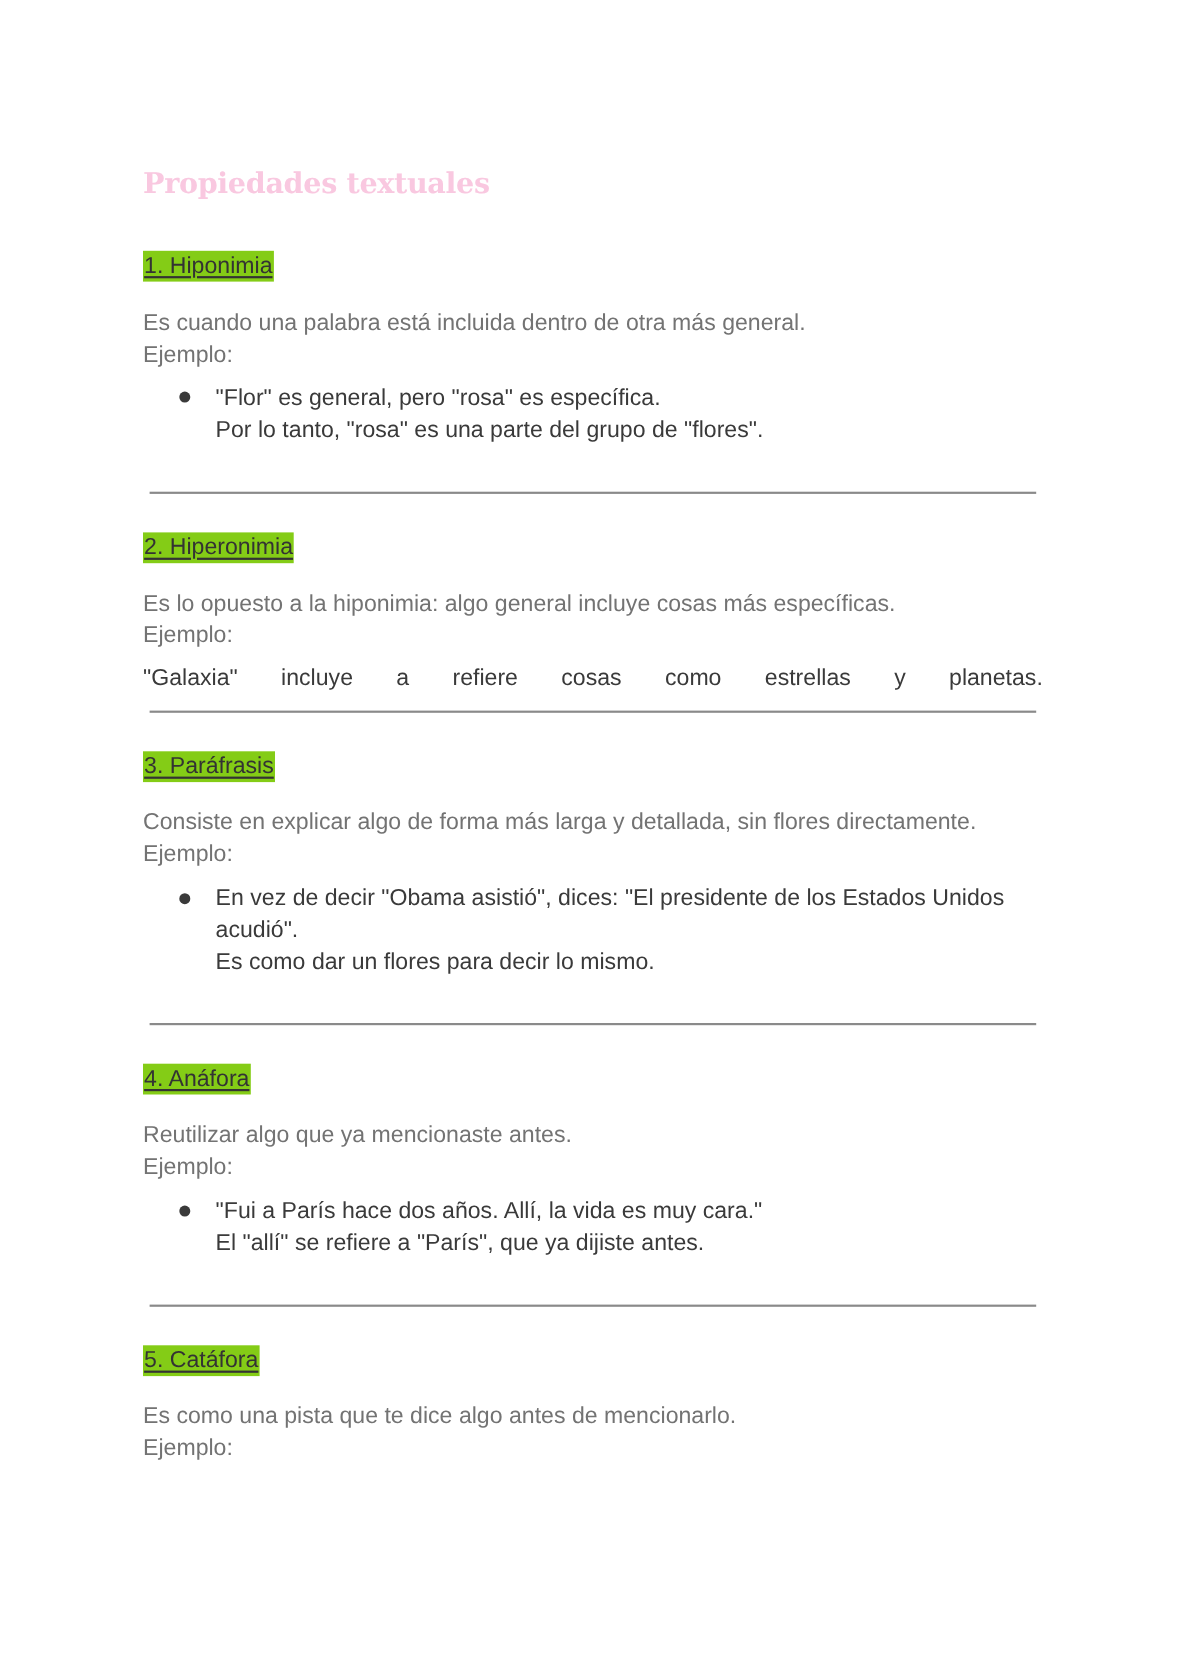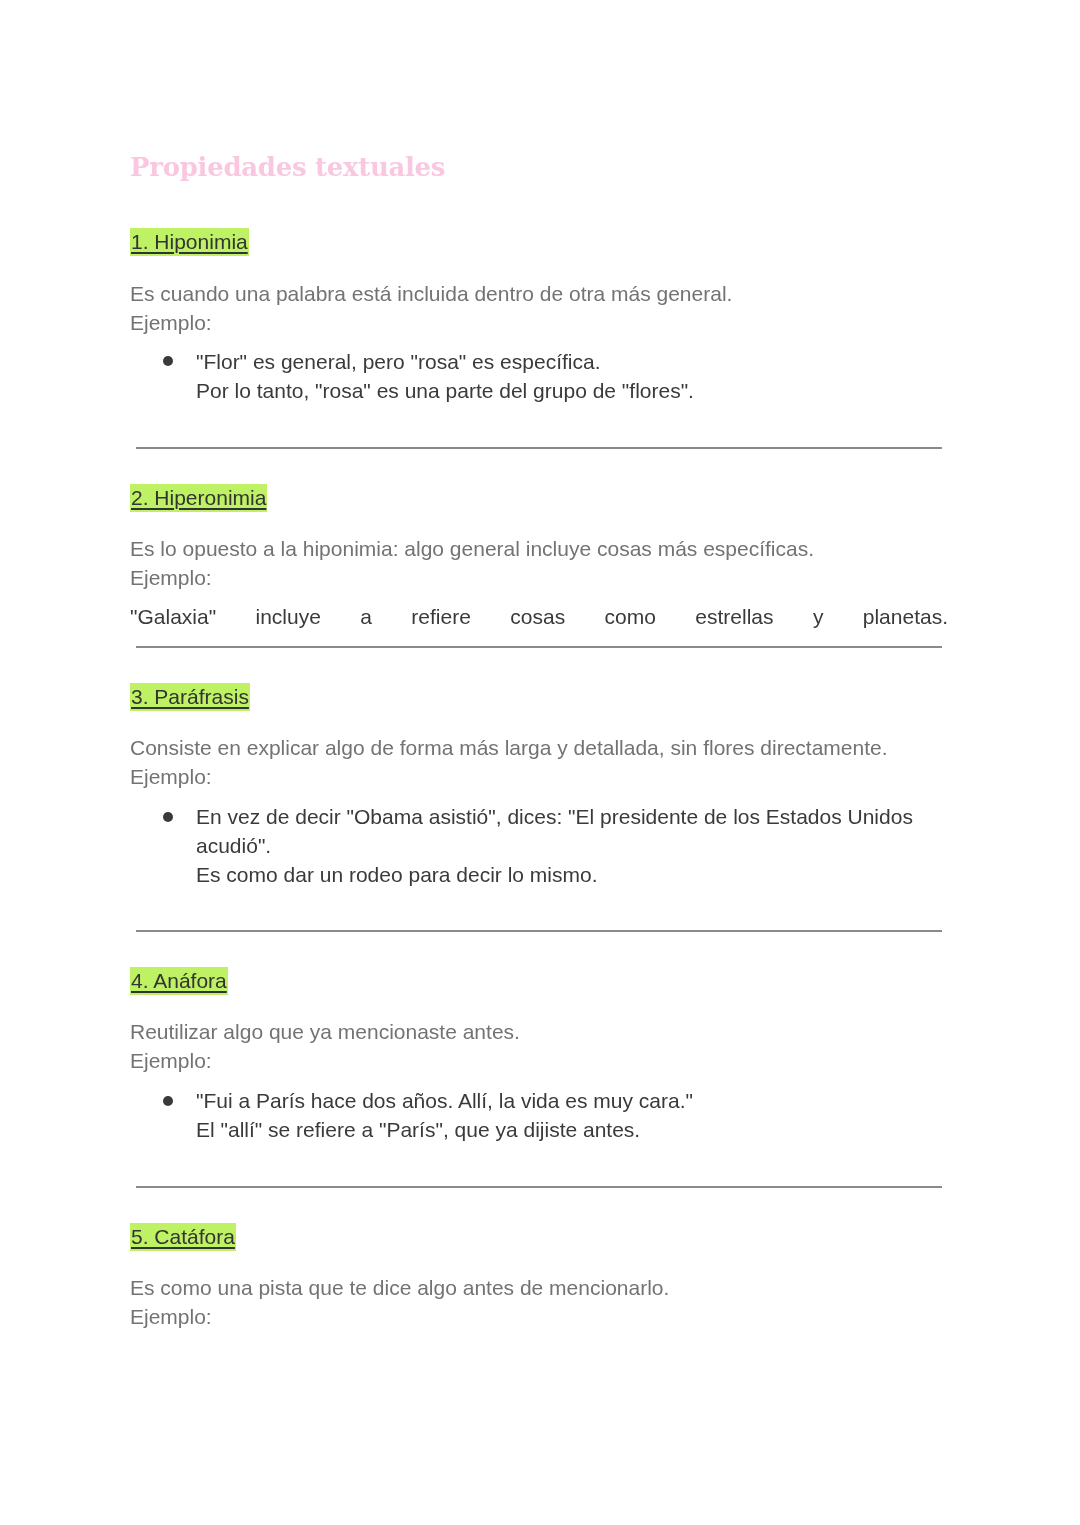--- a/index.html
+++ b/index.html
@@ -2,21 +2,21 @@
 <html><head>
   <meta charset="utf-8">
   <style>
     html, body { margin: 0; padding: 0; background: #ffffff; }
     body { width: 1080px; height: 1525px; position: relative; overflow: hidden;
            font-family: "Liberation Sans", sans-serif; color: #3a3a3a; }
     .page { position: absolute; left: 0; top: 0; width: 1080px; height: 1525px; }
     .title { position: absolute; left: 130px; top: 152px; font-family: "DejaVu Serif", serif;
              font-size: 26px; font-weight: bold; color: #f9c8e0; 
              text-decoration-thickness: 1px; text-underline-offset: 4px; letter-spacing: -0.3px; }
-    .h { position: absolute; left: 130px; font-size: 21px; color: #333; background: #bef264;
+    .h { position: absolute; left: 130px; font-size: 21px; color: #333; background: #84cc16;
          text-decoration: underline; text-decoration-thickness: 1.5px; text-underline-offset: 3px;
          padding: 0 1px; line-height: 28px; }
     .p { position: absolute; left: 130px; font-size: 21px; line-height: 29px; color: #737373; white-space: nowrap; }
     .bullet { position: absolute; left: 163px; width: 10px; height: 10px; border-radius: 50%; background: #3a3a3a; }
     .li { position: absolute; left: 196px; font-size: 21px; line-height: 29px; color: #3a3a3a; }
     .rule { position: absolute; left: 136px; width: 806px; height: 2px; background: #8a8a8a; }
     .justify { position: absolute; left: 130px; width: 818px; font-size: 21px; line-height: 29px;
                display: flex; justify-content: space-between; color: #3a3a3a; }
   </style>
 </head>
@@ -49,21 +49,21 @@
     <span>planetas.</span>
   </div>
   <div class="rule" style="top:646px"></div>
 
   <span class="h" style="top:683px">3. Paráfrasis</span>
   <div class="p" style="top:733px">Consiste en explicar algo de forma más larga y detallada, sin flores directamente.</div>
   <div class="p" style="top:762px">Ejemplo:</div>
   <span class="bullet" style="top:812px"></span>
   <div class="li" style="top:802px">En vez de decir "Obama asistió", dices: "El presidente de los Estados Unidos</div>
   <div class="li" style="top:831px">acudió".</div>
-  <div class="li" style="top:860px">Es como dar un rodeo para decir lo mismo.</div>
+  <div class="li" style="top:860px">Es como dar un flores para decir lo mismo.</div>
   <div class="rule" style="top:930px"></div>
 
   <span class="h" style="top:967px">4. Anáfora</span>
   <div class="p" style="top:1017px">Reutilizar algo que ya mencionaste antes.</div>
   <div class="p" style="top:1046px">Ejemplo:</div>
   <span class="bullet" style="top:1096px"></span>
   <div class="li" style="top:1086px">"Fui a París hace dos años. Allí, la vida es muy cara."</div>
   <div class="li" style="top:1115px">El "allí" se refiere a "París", que ya dijiste antes.</div>
   <div class="rule" style="top:1186px"></div>
 

